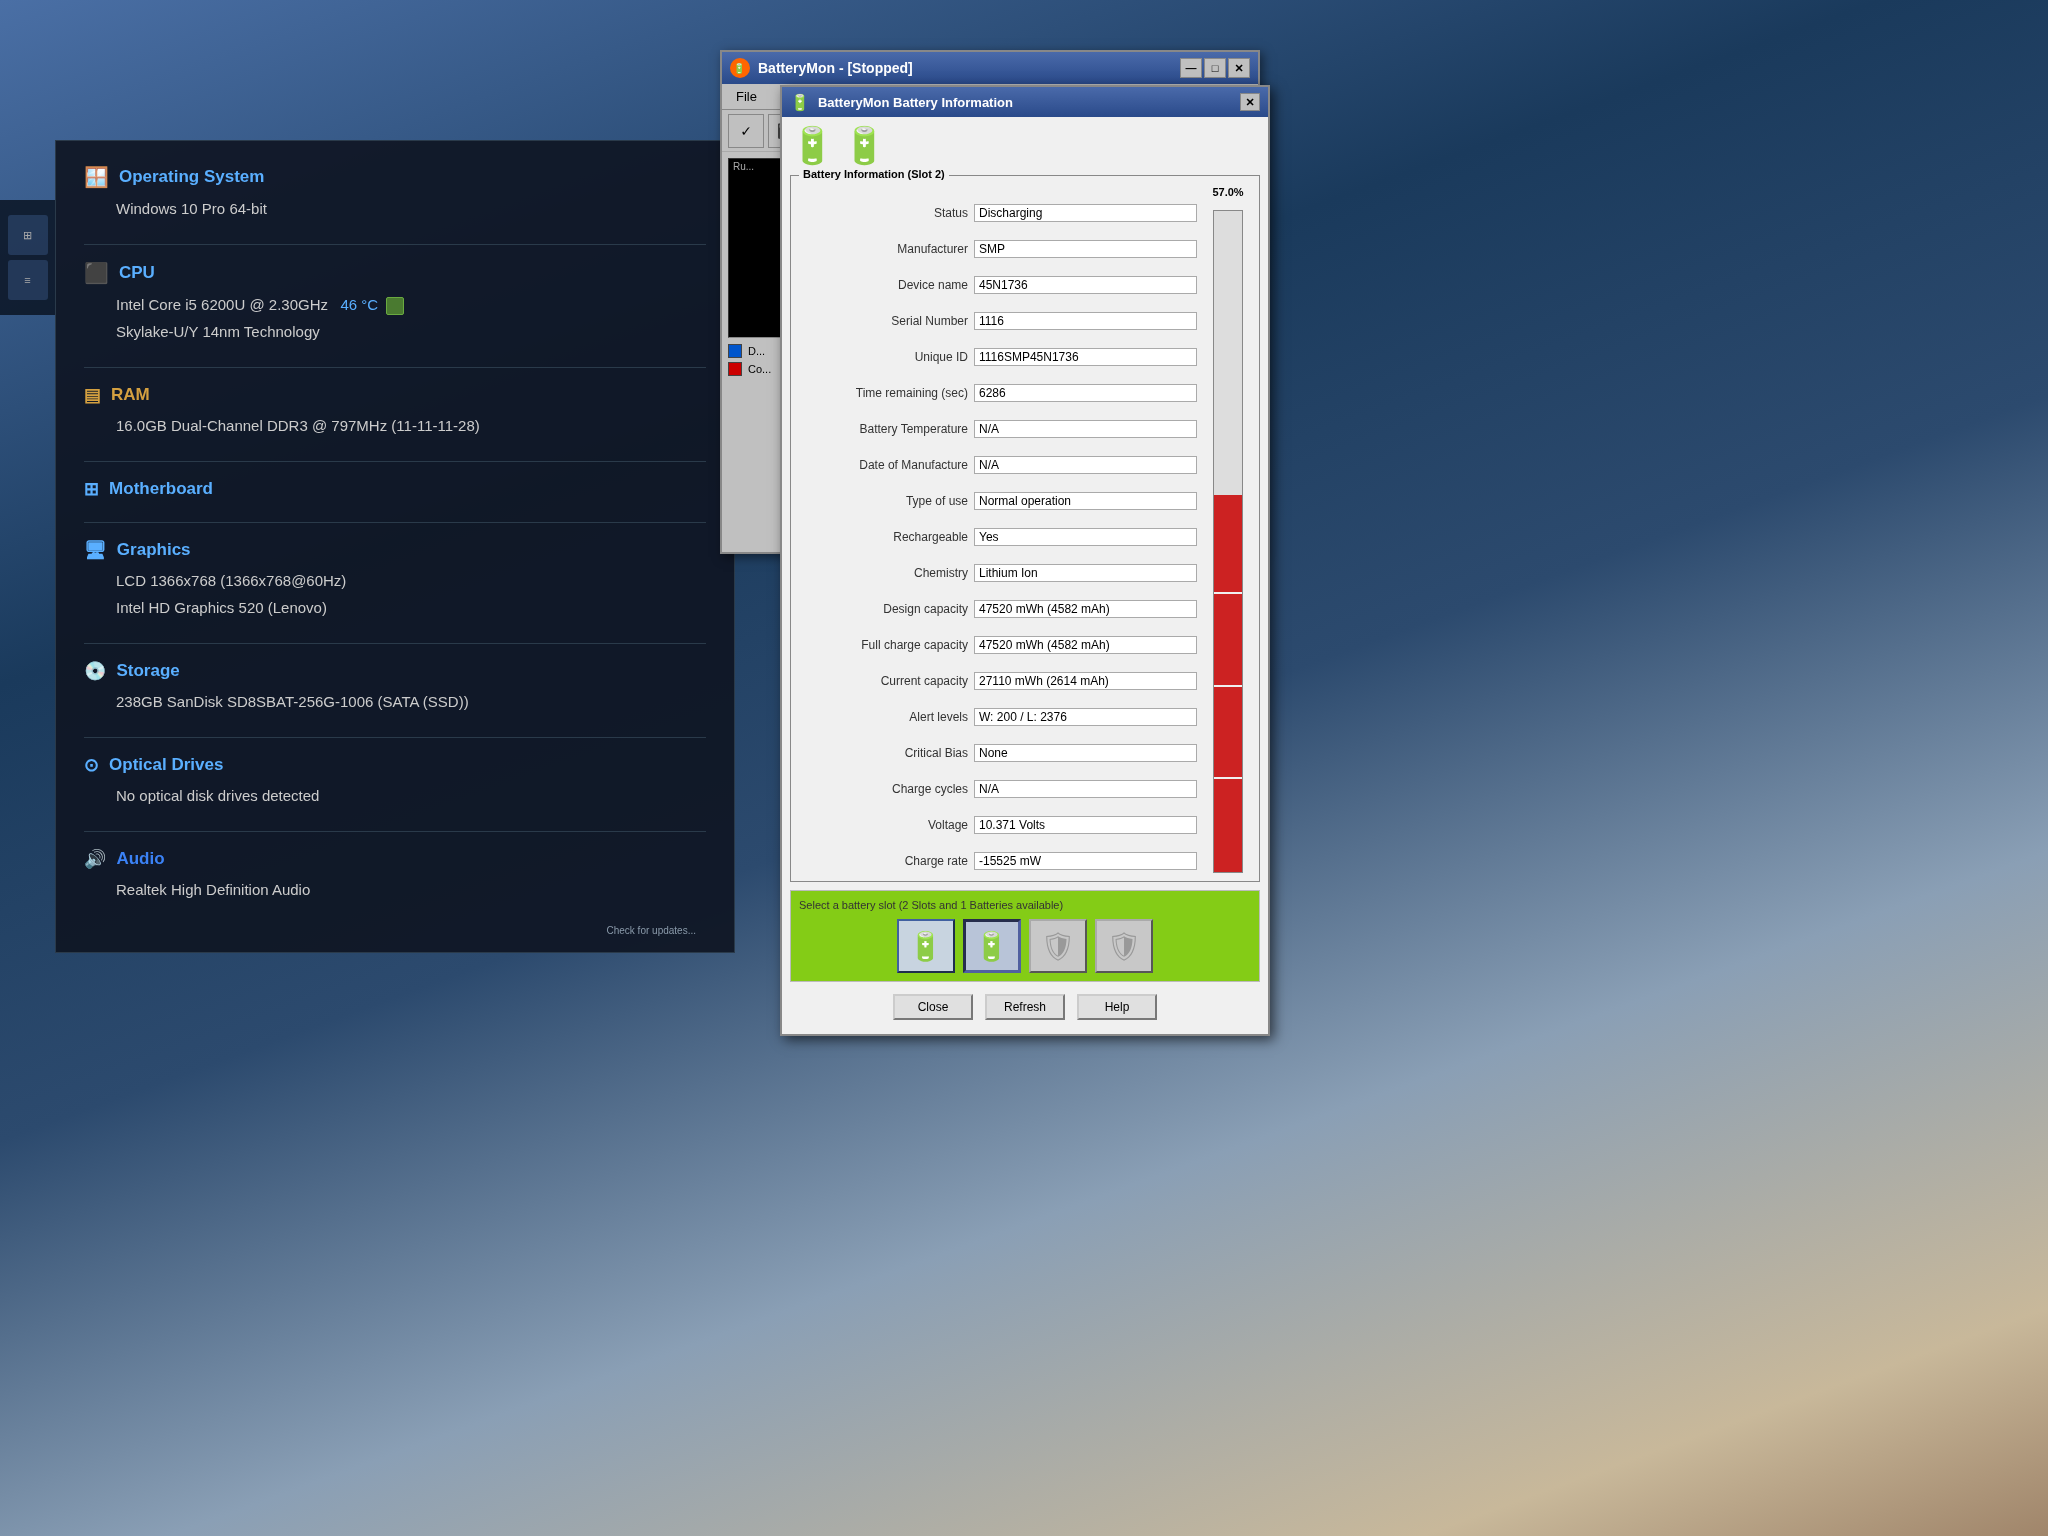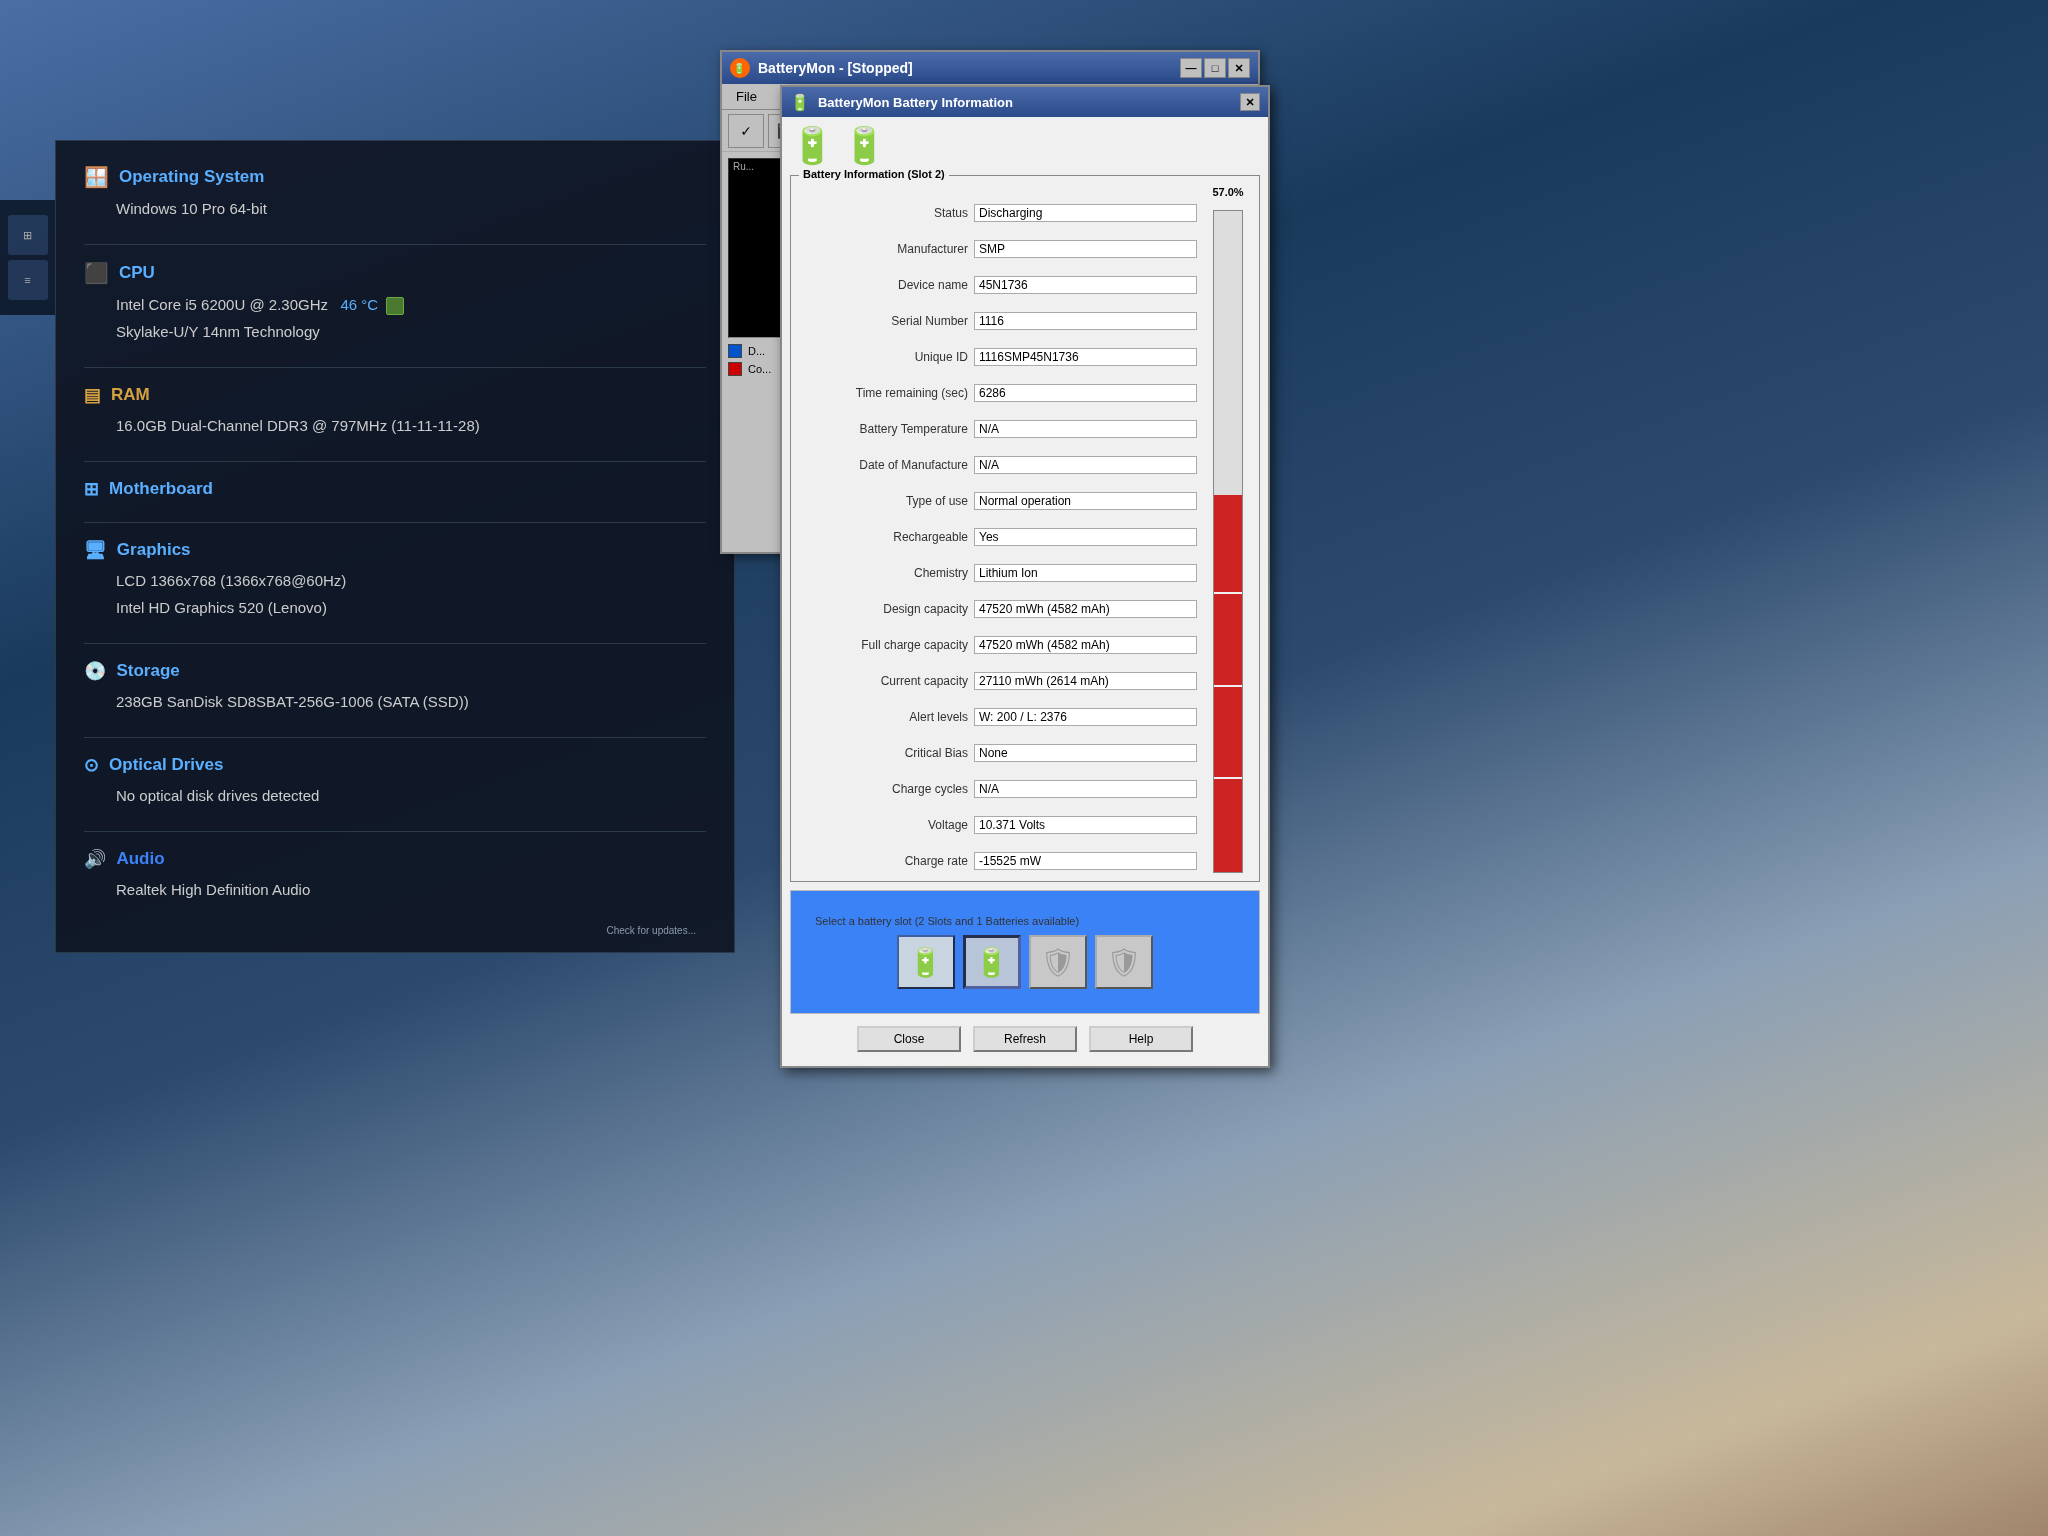--- a/index.html
+++ b/index.html
@@ -249,21 +249,21 @@
       flex: 1;
       background: white;
       border: 1px solid #aaa;
       padding: 1px 4px;
       font-size: 12px;
       min-width: 0;
       color: #000;
     }
 
     .dialog-btn {
-      width: 104px;
+      width: 80px;
       height: 26px;
       background: #e0e0e0;
       border: 2px outset #ccc;
       font-size: 12px;
       cursor: pointer;
       display: flex;
       align-items: center;
       justify-content: center;
     }
   </style>
@@ -520,21 +520,21 @@
 
           <div style="position:absolute;bottom:0;left:0;right:0;background:#cc2222;height:57%;"></div>
 
           <div style="position:absolute;bottom:14%;left:0;right:0;height:2px;background:#f0f0f0;"></div>
           <div style="position:absolute;bottom:28%;left:0;right:0;height:2px;background:#f0f0f0;"></div>
           <div style="position:absolute;bottom:42%;left:0;right:0;height:2px;background:#f0f0f0;"></div>
         </div>
       </div>
     </div>
 
-    <div style="background:#3b82f6;border:1px solid #bbb;padding:24px;margin-bottom:6px;">
+    <div style="background:#84cc16;border:1px solid #bbb;padding:8px;margin-bottom:6px;">
       <div style="font-size:11px;color:#333;margin-bottom:8px;">Select a battery slot (2 Slots and 1 Batteries available)</div>
       <div style="display:flex;gap:8px;justify-content:center;">
 
         <div style="width:58px;height:54px;background:#c8d4e0;border:2px outset #aaa;cursor:pointer;display:flex;align-items:center;justify-content:center;font-size:28px;border-color:#4060a0;">🔋</div>
 
         <div style="width:58px;height:54px;background:#b8c4d8;border:3px inset #5060a0;cursor:pointer;display:flex;align-items:center;justify-content:center;font-size:28px;">🔋</div>
 
         <div style="width:58px;height:54px;background:#c8c8c8;border:2px outset #aaa;cursor:pointer;display:flex;align-items:center;justify-content:center;font-size:28px;color:#999;">🛡</div>
 
         <div style="width:58px;height:54px;background:#c8c8c8;border:2px outset #aaa;cursor:pointer;display:flex;align-items:center;justify-content:center;font-size:28px;color:#999;">🛡</div>

